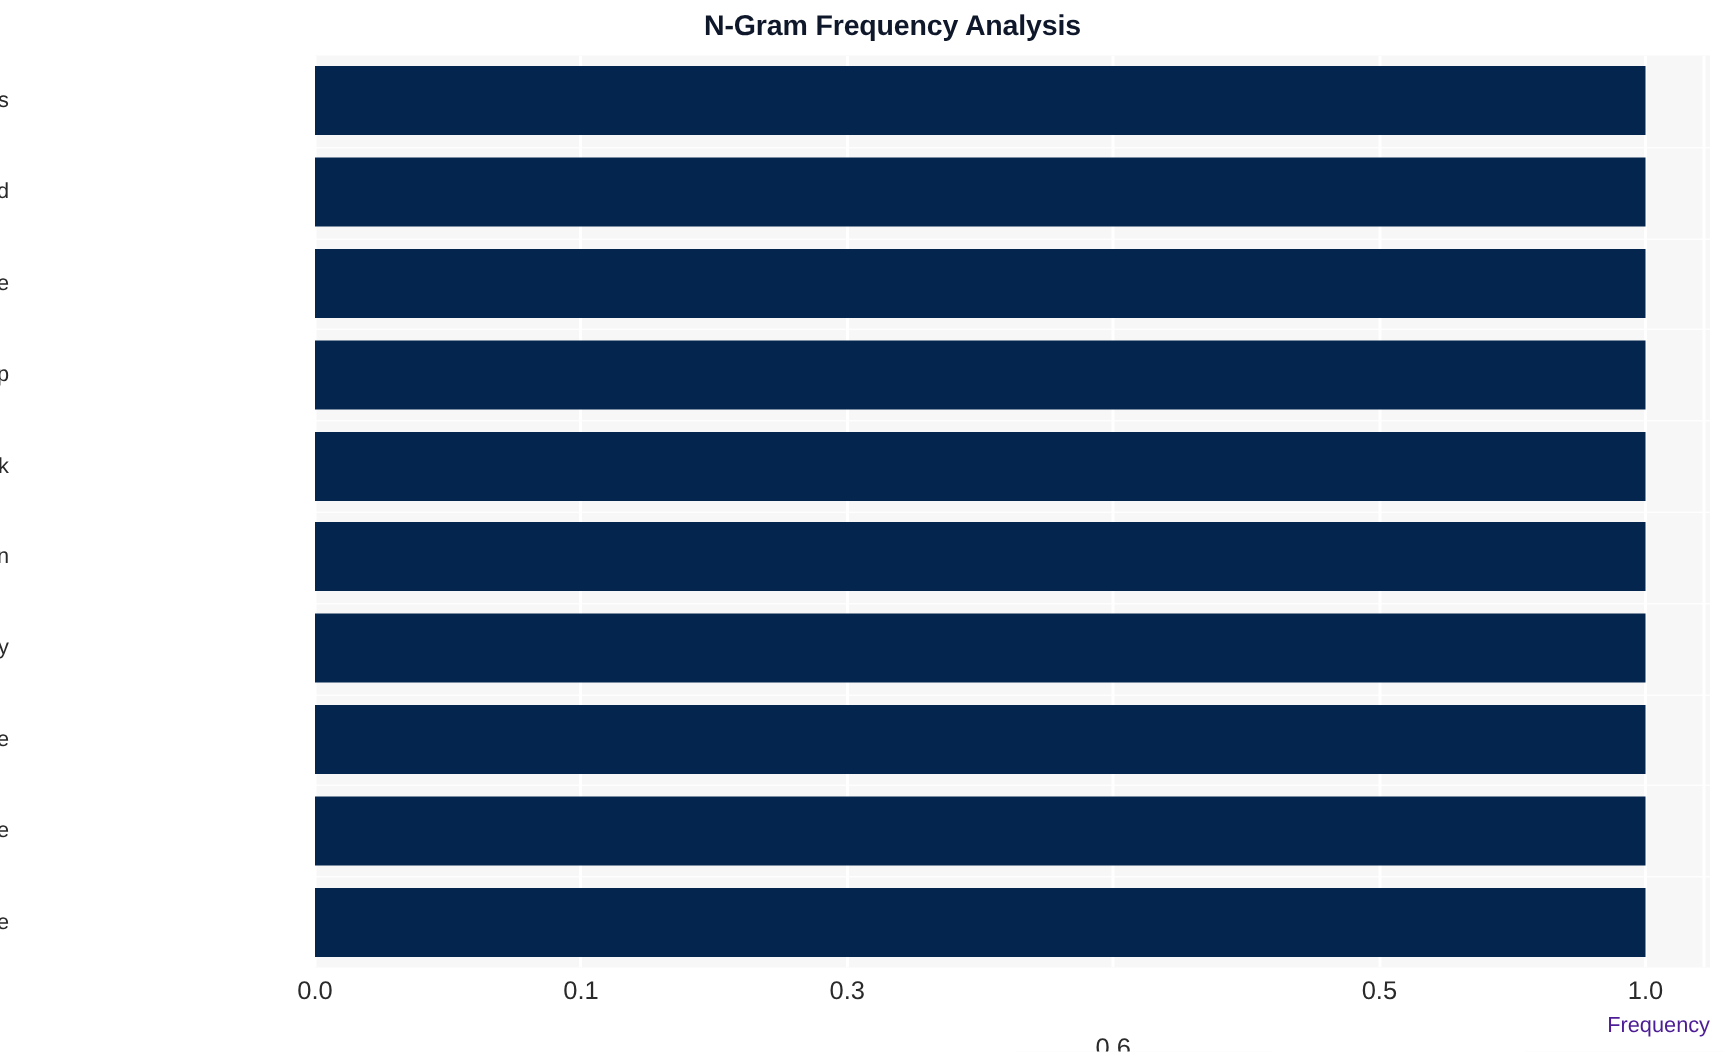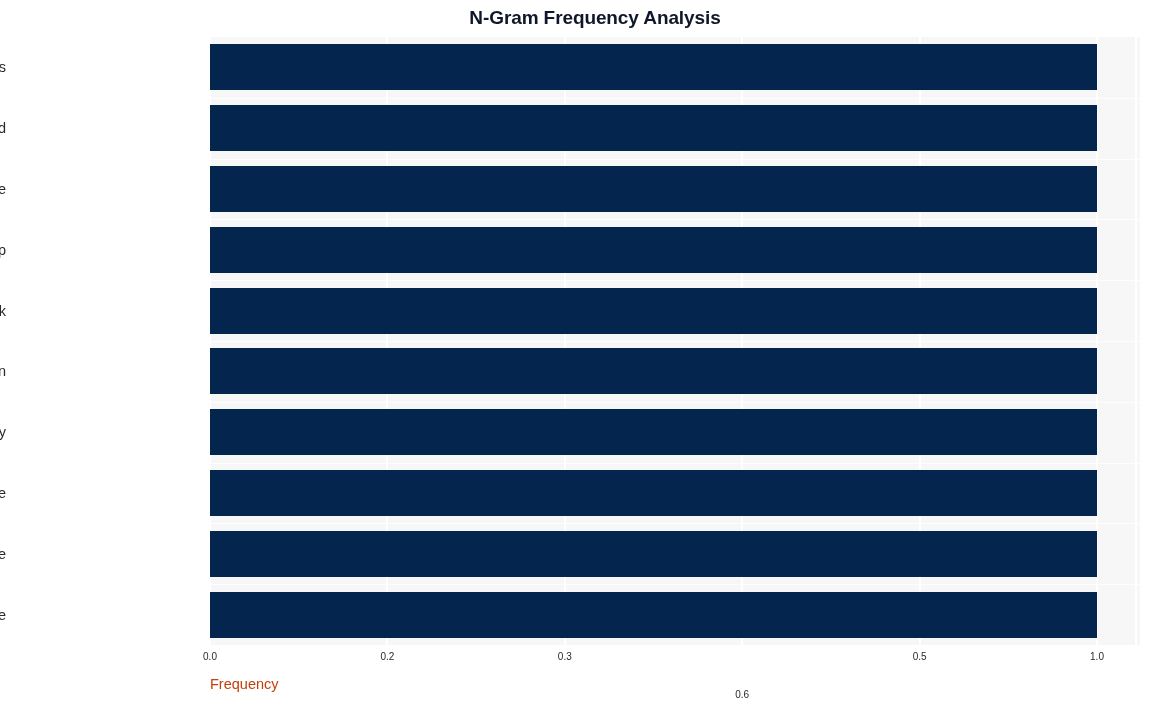--- a/index.html
+++ b/index.html
@@ -83,34 +83,34 @@
     line-height: 1;
   }
 
   
   .xtick {
     position: absolute;
     top: 652px;
     width: 120px;
     margin-left: -60px;
     text-align: center;
-    font-size: 10px;
+    font-size: 17px;
     color: #2a2a2a;
     line-height: 1;
   }
 
   
   #xaxis-label {
     position: absolute;
     left: 210px;
     top: 676px;
     width: 930px;
-    text-align: left;
+    text-align: right;
     font-size: 14.5px;
-    color: #c2410c;
+    color: #4c1d95;
   }
 </style>
 </head>
 <body>
 
 <div id="figure">
 
   <div id="chart-title">N-Gram Frequency Analysis</div>
 
   <div id="plot-area">
@@ -155,21 +155,21 @@
       <div class="ytick" style="top: 242.8px;">board baltimore ship</div>
       <div class="ytick" style="top: 303.6px;">baltimore ship link</div>
       <div class="ytick" style="top: 364.4px;">ship link singaporean</div>
       <div class="ytick" style="top: 425.2px;">link singaporean company</div>
       <div class="ytick" style="top: 486px;">singaporean company sue</div>
       <div class="ytick" style="top: 546.8px;">company sue bridge</div>
       <div class="ytick" style="top: 607.6px;">sue bridge collapse</div>
     </div>
   <div id="xtick-layer">
       <div class="xtick" style="left: 210px;">0.0</div>
-      <div class="xtick" style="left: 387.4px;">0.2</div>
+      <div class="xtick" style="left: 387.4px;">0.1</div>
       <div class="xtick" style="left: 564.8px;">0.3</div>
       <div class="xtick" style="left: 742.2px; margin-top: 38px;">0.6</div>
       <div class="xtick" style="left: 919.6px;">0.5</div>
       <div class="xtick" style="left: 1097px;">1.0</div>
     </div>
 
   <div id="xaxis-label">Frequency</div>
 
 </div>
 

